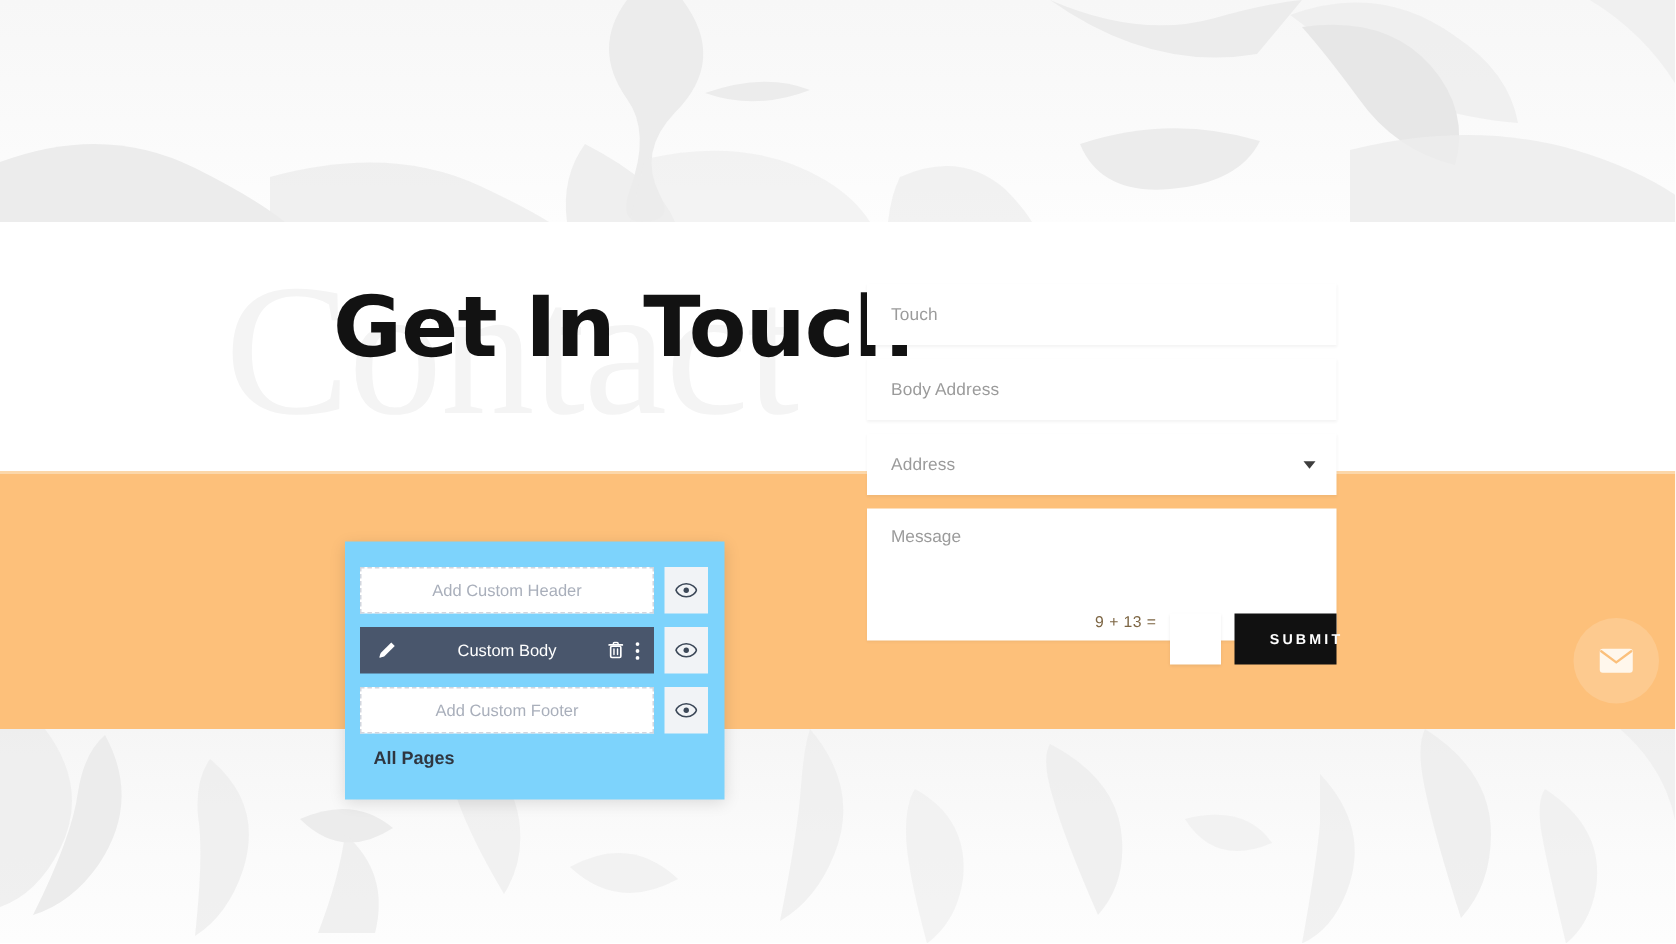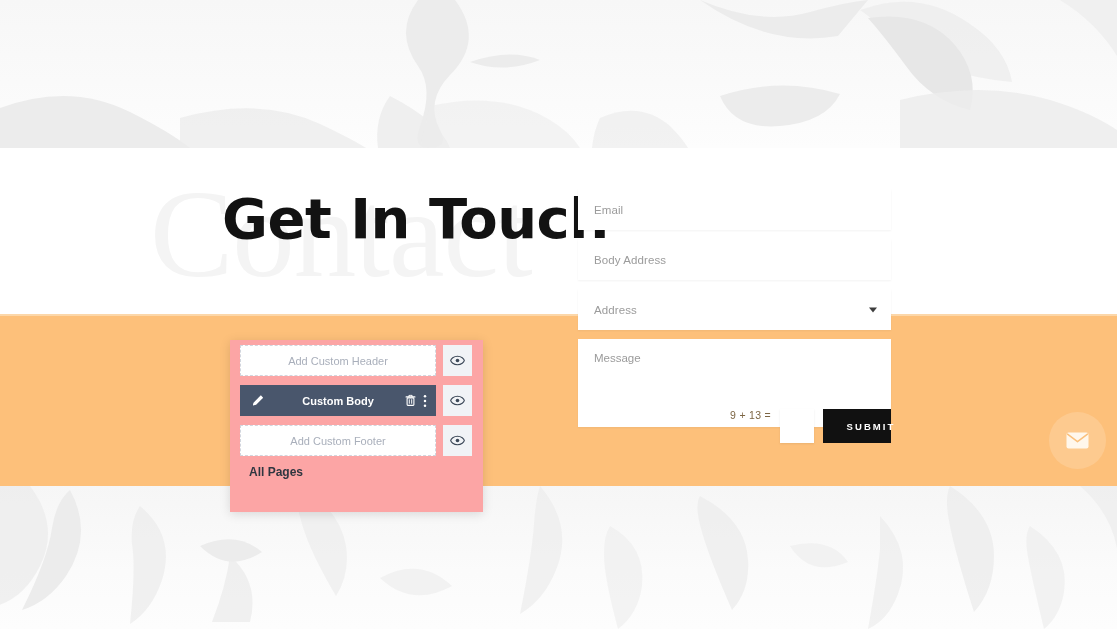--- a/index.html
+++ b/index.html
@@ -153,46 +153,46 @@
     width:57px; height:57px; border-radius:50%;
     background:rgba(255,255,255,0.16);
     display:flex; align-items:center; justify-content:center;
     z-index:5;
     cursor:pointer;
   }
   #email-fab svg { display:block; }
 
   
   #builder-panel {
-    position:absolute; left:230px; top:340px;
+    position:absolute; left:230px; top:361px;
     width:253px; height:172px;
-    background:#fca5a5;
+    background:#7dd3fc;
     box-shadow:0 2px 10px rgba(0,0,0,0.13);
     z-index:10;
-    padding:5px 10px 0 10px;
+    padding:17px 10px 0 10px;
   }
   .tpl-row {
     display:flex; align-items:center; gap:7px;
     margin-bottom:9px;
   }
   .tpl-slot {
     flex:0 0 196px; height:31px;
     display:flex; align-items:center; justify-content:center;
     font-size:11px;
     position:relative;
   }
   .tpl-slot.placeholder {
     border:1px dashed #d2d6de;
     color:#a9afbb;
     background:#ffffff;
   }
   .tpl-slot.active {
     background:#49566c;
     color:#ffffff;
-    font-weight:700;
+    font-weight:400;
     font-size:11px;
     justify-content:center;
     padding:0 9px;
   }
   .tpl-slot.active .pencil {
     position:absolute; left:11px; top:50%; transform:translateY(-50%);
     display:flex; align-items:center;
   }
   .tpl-slot.active .row-actions {
     position:absolute; right:9px; top:50%; transform:translateY(-50%);
@@ -263,21 +263,21 @@
       </g>
     </svg>
   </div>
 
   <div id="watermark">Contact</div>
   <h1 id="page-title">Get In Touch</h1>
 
   <div id="contact-form">
 
     <div class="field">
-      <span class="ph">Email</span>
+      <span class="ph">Touch</span>
     </div>
 
     <div class="field">
       <span class="ph">Body Address</span>
     </div>
 
     <div class="field select">
       <span class="ph">Address</span>
       <span class="caret"></span>
     </div>

